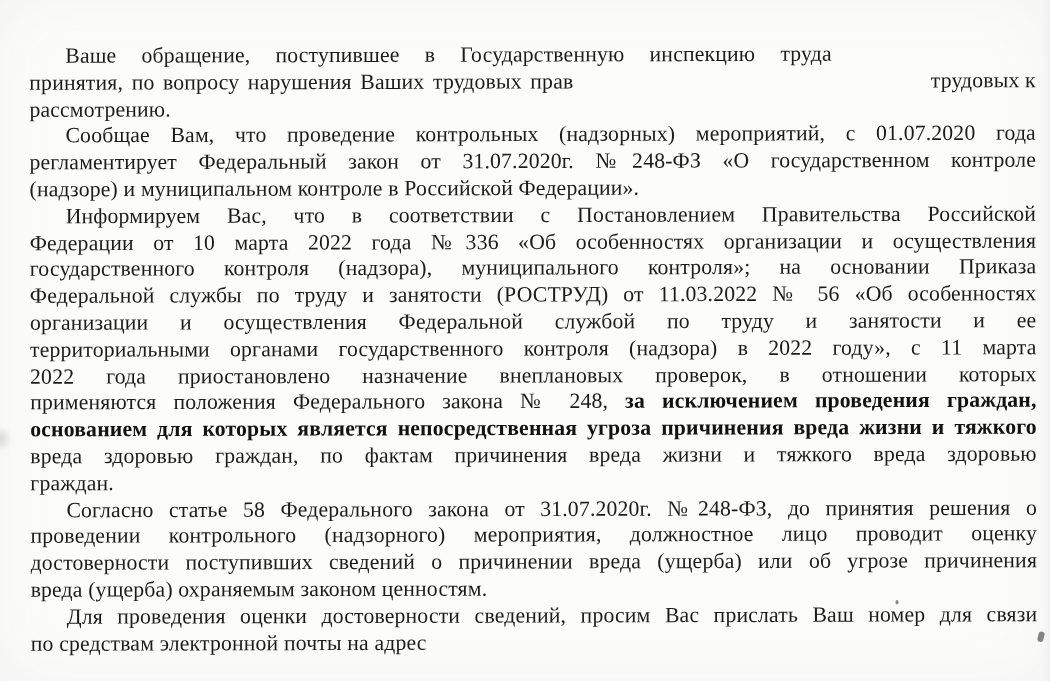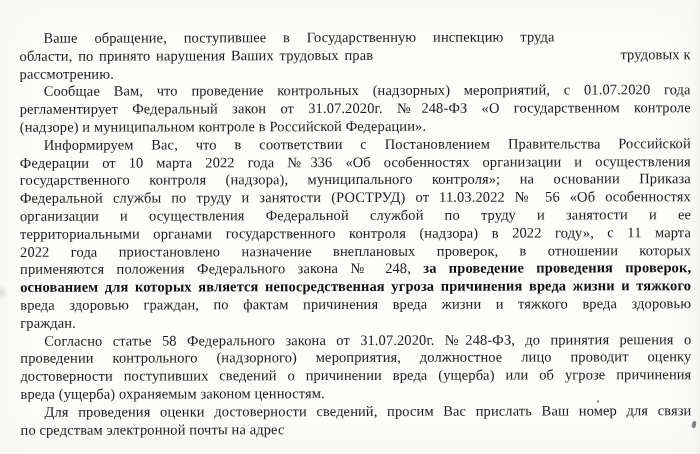--- a/index.html
+++ b/index.html
@@ -90,35 +90,35 @@
   }
 </style>
 </head>
 <body>
 
 <div class="page">
   <div class="edge-tone"></div>
   <div class="doc-text">
       <div class="line indent short">Ваше обращение, поступившее в Государственную инспекцию труда</div>
       <div class="line split">
-        <span class="left-part">области, по принято нарушения Ваших трудовых прав</span>
+        <span class="left-part">принятия, по вопросу нарушения Ваших трудовых прав</span>
         <span class="right-part">трудовых к</span>
       </div>
       <div class="line last">рассмотрению.</div>
       <div class="line indent">Сообщае Вам, что проведение контрольных (надзорных) мероприятий, с 01.07.2020 года</div>
       <div class="line">регламентирует Федеральный закон от 31.07.2020г. №248-ФЗ «О государственном контроле</div>
       <div class="line last">(надзоре) и муниципальном контроле в Российской Федерации».</div>
       <div class="line indent">Информируем Вас, что в соответствии с Постановлением Правительства Российской</div>
       <div class="line">Федерации от 10 марта 2022 года №336 «Об особенностях организации и осуществления</div>
       <div class="line">государственного контроля (надзора), муниципального контроля»; на основании Приказа</div>
       <div class="line">Федеральной службы по труду и занятости (РОСТРУД) от 11.03.2022 № 56 «Об особенностях</div>
       <div class="line">организации и осуществления Федеральной службой по труду и занятости и ее</div>
       <div class="line">территориальными органами государственного контроля (надзора) в 2022 году», с 11 марта</div>
       <div class="line">2022 года приостановлено назначение внеплановых проверок, в отношении которых</div>
-      <div class="line"><span>применяются положения Федерального закона № 248, </span><span class="bold">за проведение проведения проверок,</span></div>
+      <div class="line"><span>применяются положения Федерального закона № 248, </span><span class="bold">за исключением проведения граждан,</span></div>
       <div class="line bold">основанием для которых является непосредственная угроза причинения вреда жизни и тяжкого</div>
       <div class="line">вреда здоровью граждан, по фактам причинения вреда жизни и тяжкого вреда здоровью</div>
       <div class="line last">граждан.</div>
       <div class="line indent">Согласно статье 58 Федерального закона от 31.07.2020г. №248-ФЗ, до принятия решения о</div>
       <div class="line">проведении контрольного (надзорного) мероприятия, должностное лицо проводит оценку</div>
       <div class="line">достоверности поступивших сведений о причинении вреда (ущерба) или об угрозе причинения</div>
       <div class="line last">вреда (ущерба) охраняемым законом ценностям.</div>
       <div class="line indent">Для проведения оценки достоверности сведений, просим Вас прислать Ваш номер для связи</div>
       <div class="line last">по средствам электронной почты на адрес</div>
     </div>

